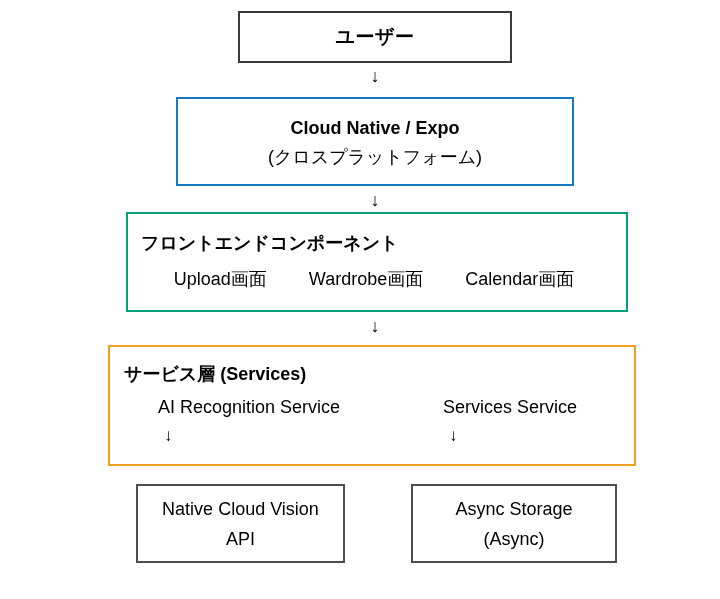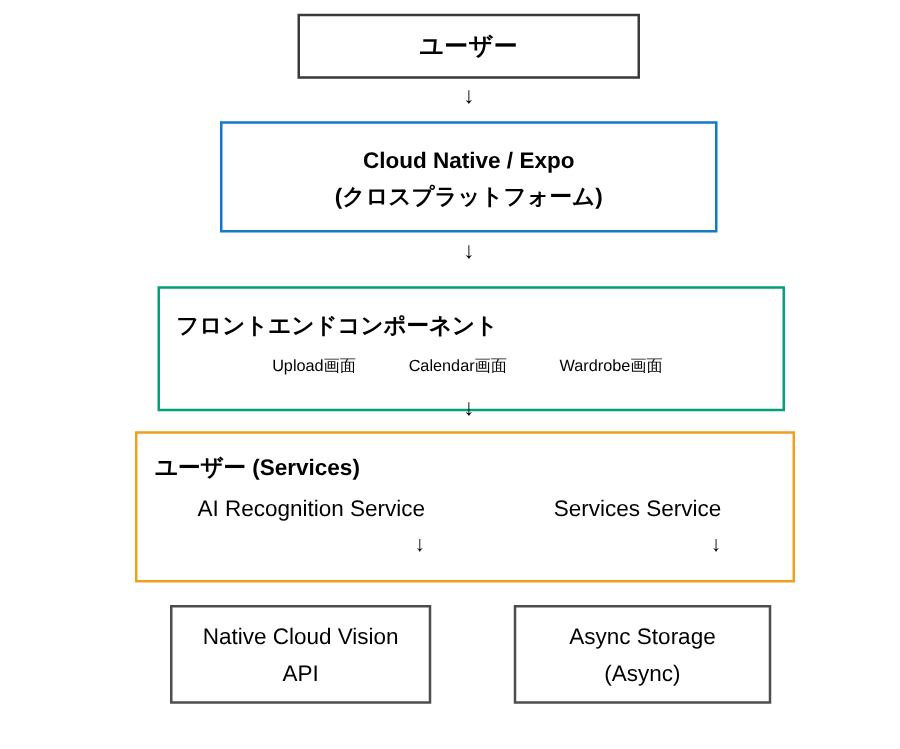--- a/index.html
+++ b/index.html
@@ -55,45 +55,45 @@
     align-items: center;
     padding-top: 2px;
   }
   .node-app .title {
     font-size: 18px;
     font-weight: bold;
     line-height: 28px;
   }
   .node-app .subtitle {
     font-size: 18px;
-    font-weight: bold;
+    font-weight: normal;
     line-height: 30px;
   }
 
   
   .node-frontend {
     left: 126px;
-    top: 229px;
+    top: 212px;
     width: 502px;
     height: 100px;
     border: 2px solid #00a07a;
     justify-content: flex-start;
     padding-top: 16px;
   }
   .node-frontend .heading {
     font-size: 18px;
     font-weight: bold;
     padding-left: 13px;
     line-height: 26px;
   }
   .node-frontend .screens {
     display: flex;
     justify-content: center;
     gap: 42px;
-    font-size: 13px;
+    font-size: 18px;
     margin-top: 11px;
     padding-right: 6px;
   }
 
   
   .node-services {
     left: 108px;
     top: 345px;
     width: 528px;
     height: 121px;
@@ -110,21 +110,21 @@
   .service-row {
     position: relative;
     height: 56px;
     margin-top: 8px;
   }
   .service {
     position: absolute;
     top: 0;
     display: flex;
     flex-direction: column;
-    align-items: flex-end;
+    align-items: flex-start;
   }
   .service-ai   { left: 48px; }
   .service-store{ left: 333px; }
   .service .label {
     font-size: 18px;
     line-height: 24px;
   }
   .service .down {
     font-size: 17px;
     line-height: 26px;
@@ -174,29 +174,29 @@
     <div class="title">Cloud Native / Expo</div>
     <div class="subtitle">(クロスプラットフォーム)</div>
   </div>
 
   <div class="connector conn-2">↓</div>
 
   <div class="node node-frontend">
     <div class="heading">フロントエンドコンポーネント</div>
     <div class="screens">
       <span>Upload画面</span>
+      <span>Wardrobe画面</span>
       <span>Calendar画面</span>
-      <span>Wardrobe画面</span>
     </div>
   </div>
 
   <div class="connector conn-3">↓</div>
 
   <div class="node node-services">
-    <div class="heading">ユーザー (Services)</div>
+    <div class="heading">サービス層 (Services)</div>
     <div class="service-row">
       <div class="service service-ai">
         <span class="label">AI Recognition Service</span>
         <span class="down">↓</span>
       </div>
       <div class="service service-store">
         <span class="label">Services Service</span>
         <span class="down">↓</span>
       </div>
     </div>

